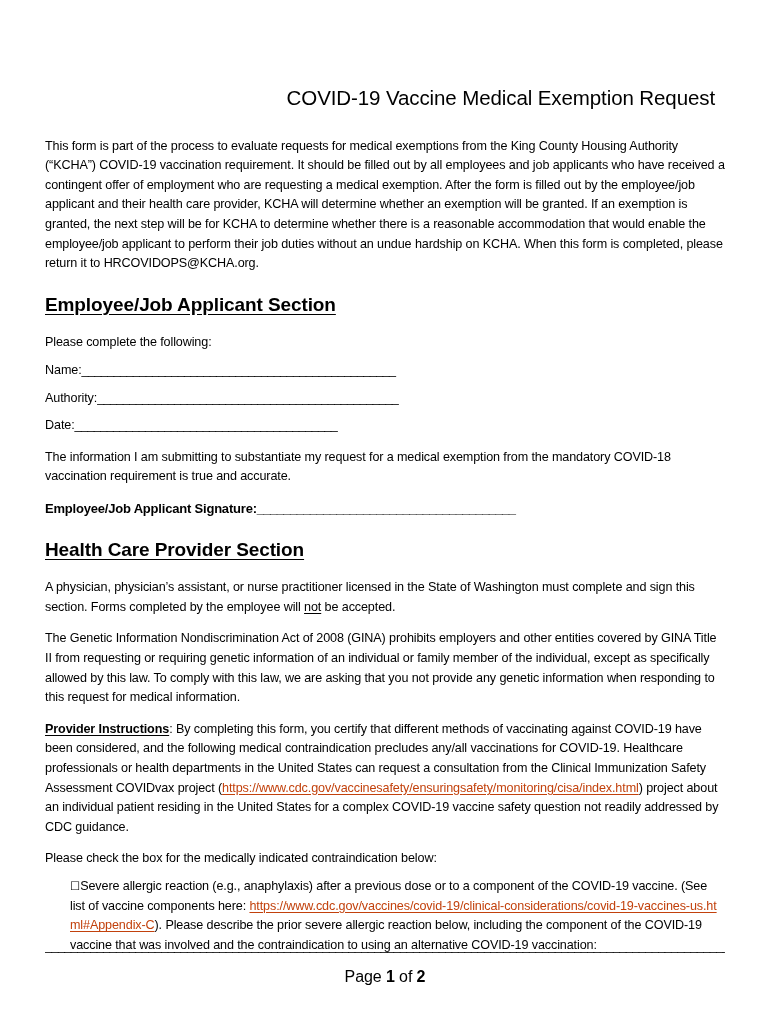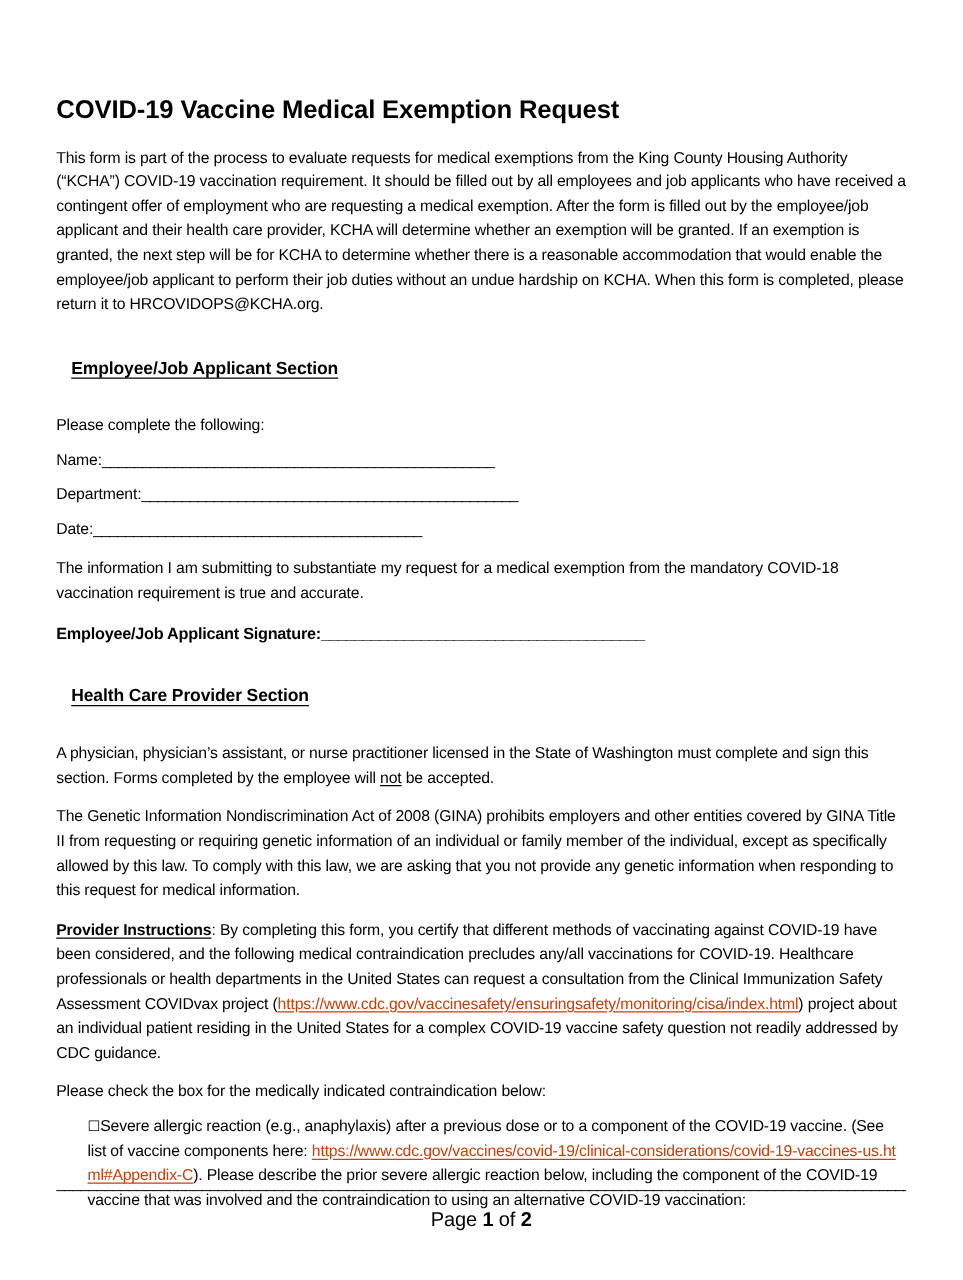--- a/index.html
+++ b/index.html
@@ -18,45 +18,45 @@
   .page {
     position: absolute;
     left: 0; top: 0;
     width: 770px;
     height: 1024px;
     background: #ffffff;
     box-sizing: border-box;
     padding: 0 45px;
   }
   .doc-title {
-    text-align: left;
+    text-align: right;
     font-size: 20.5px;
-    font-weight: bold;
-    letter-spacing: -0.1px;
-    margin: 0;
+    font-weight: normal;
+    letter-spacing: -0.1px;
+    margin: 10px;
     padding-top: 76px;
     line-height: 1.2;
   }
   p.body-text {
     font-size: 12.6px;
     line-height: 19.6px;
     margin: 0;
     text-align: left;
     letter-spacing: -0.12px;
   }
   .gap-lg { height: 19px; }
   .gap-md { height: 16px; }
   .gap-sm { height: 12px; }
   .gap-xs { height: 8px; }
   h2.section-heading {
-    font-size: 14px;
+    font-size: 19px;
     font-weight: bold;
     text-decoration: underline;
     text-underline-offset: 2.5px;
-    margin: 12px;
+    margin: 0;
     letter-spacing: -0.1px;
     line-height: 1.3;
   }
   .field-line {
     font-size: 12.6px;
     line-height: 19.6px;
     margin: 0;
     white-space: nowrap;
     letter-spacing: -0.1px;
   }
@@ -131,21 +131,21 @@
 
   <div class="gap-xs"></div>
 
   <p class="field-line">
     <span>Name:</span><span class="u-line">_________________________________________________</span>
   </p>
 
   <div class="gap-xs"></div>
 
   <p class="field-line">
-    <span>Department:</span><span class="u-line">_______________________________________________</span>
+    <span>Authority:</span><span class="u-line">_______________________________________________</span>
   </p>
 
   <div class="gap-xs"></div>
 
   <p class="field-line">
     <span>Date:</span><span class="u-line">_________________________________________</span>
   </p>
 
   <div class="gap-sm"></div>
 

